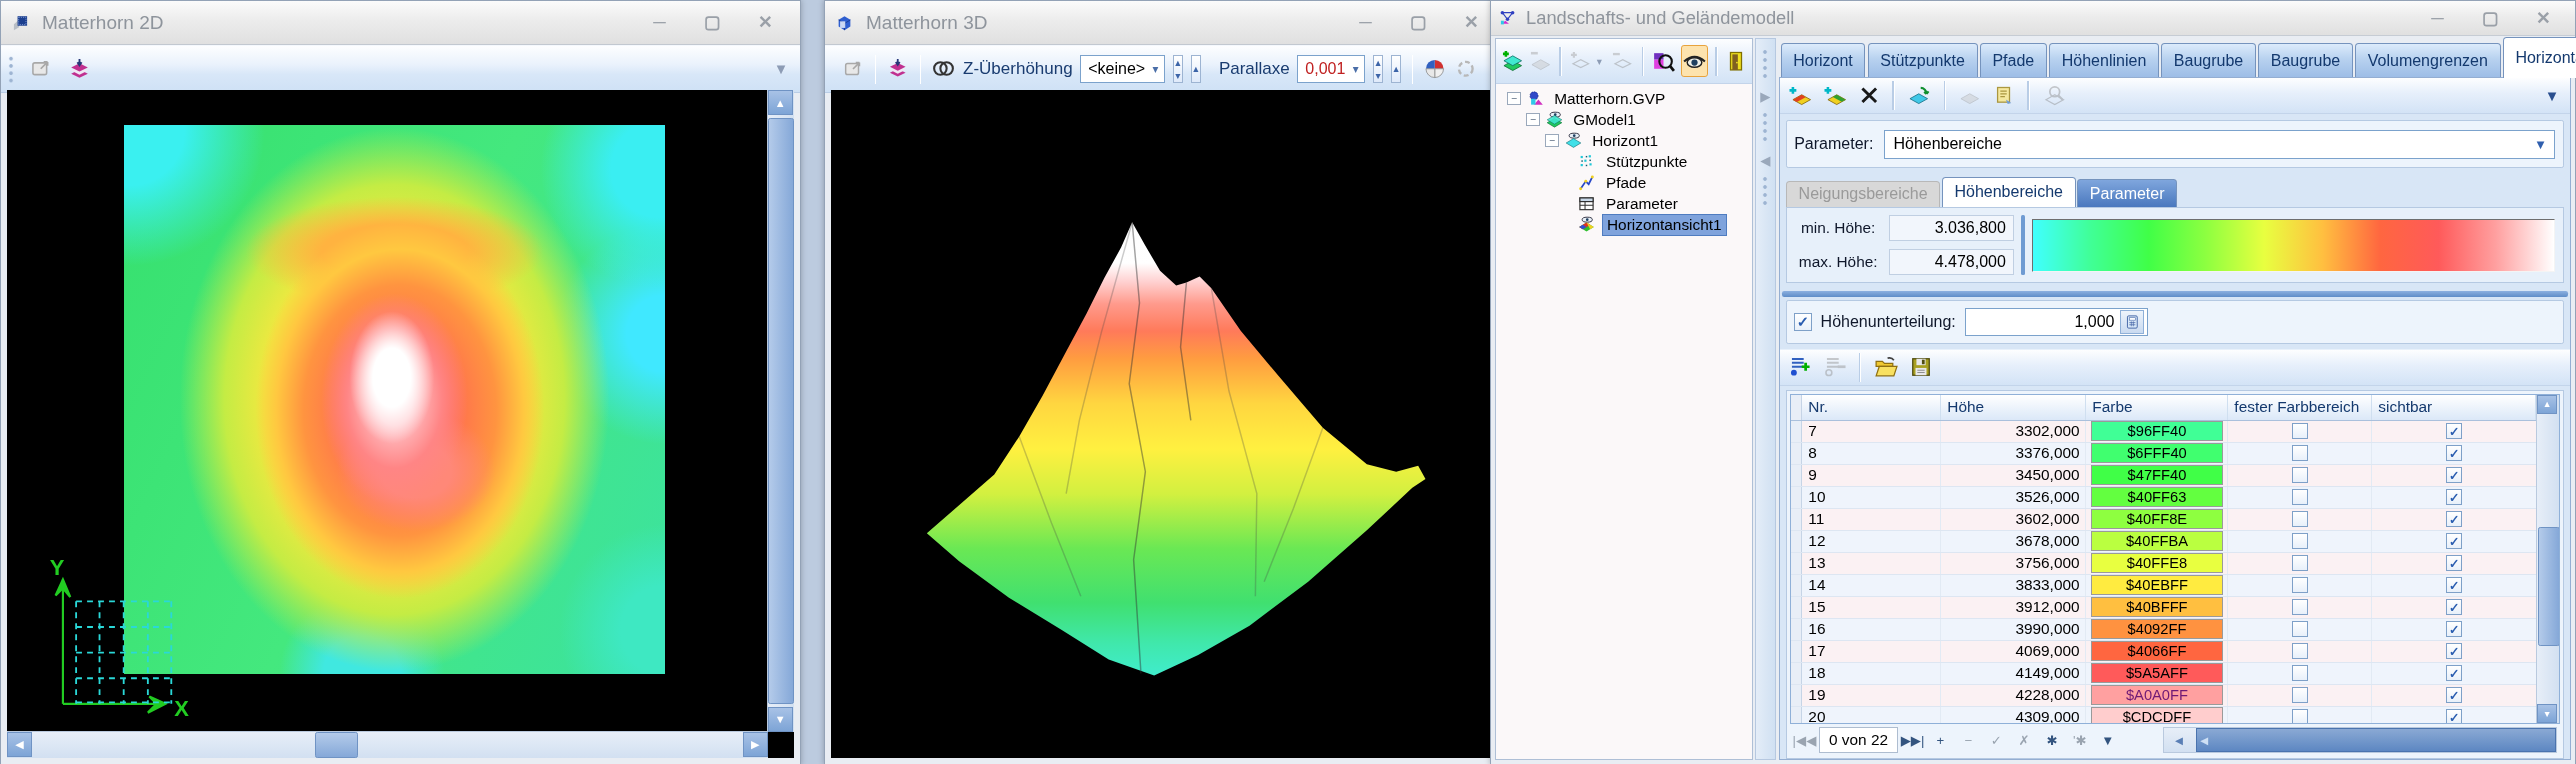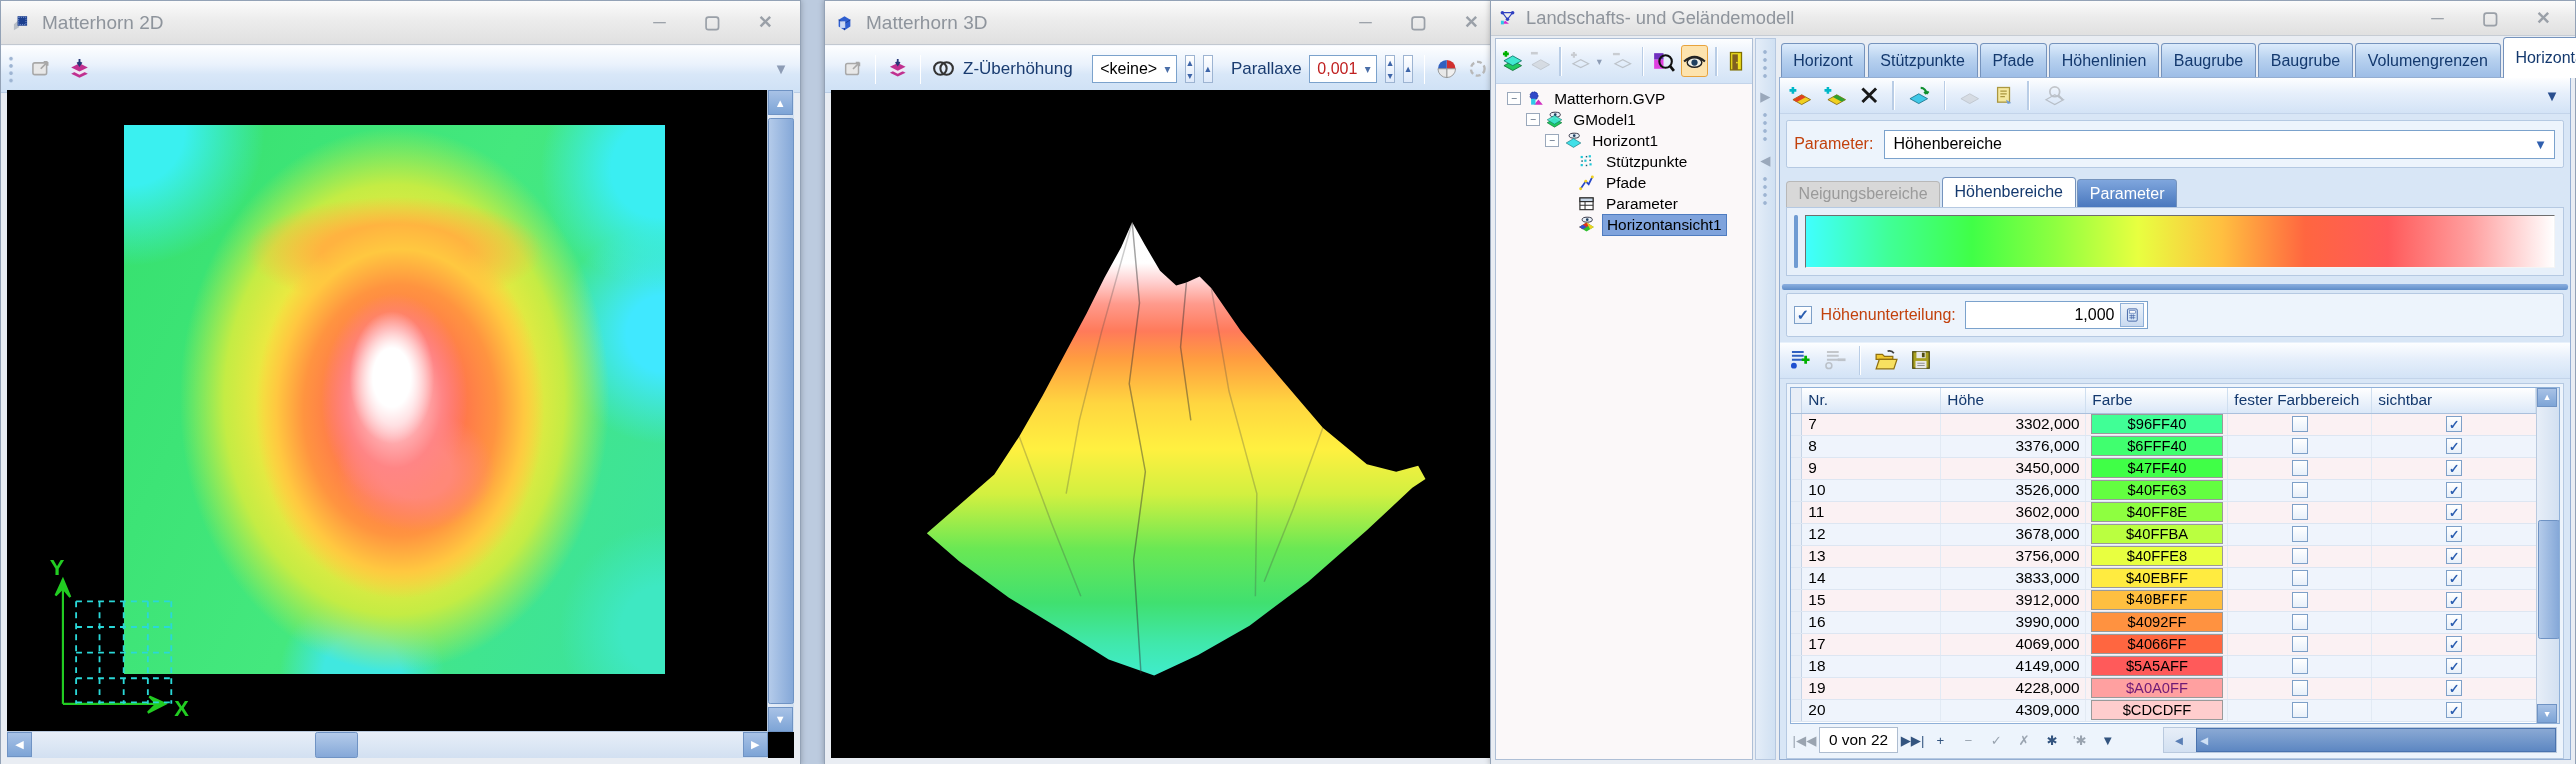--- a/index.html
+++ b/index.html
@@ -64,21 +64,21 @@
   .sgrip{width:5.9px;height:34px;background-image:radial-gradient(circle 1.8px,#9db4d2 1.5px,transparent 2.2px);background-size:5.9px 8px;background-repeat:repeat-y;}
   .sarr{color:#9aa8bb;font-size:13.2px;}
   .rightpanel{position:absolute;left:288px;right:4.4px;top:34px;bottom:4.4px;}
   .tabstrip{height:43px;display:flex;align-items:flex-end;padding-left:1.5px;}
   .tab{height:34px;display:flex;align-items:center;padding:0 11.7px;margin-right:2.2px;font-size:16px;color:#14396e;background:linear-gradient(#dcebfb,#b7d1ef 45%,#9cbce6);border:0.7px solid #7593bd;border-bottom:none;border-radius:3.7px 3.7px 0 0;white-space:nowrap;}
   .tab.active{height:40px;background:#fff;font-size:16px;color:#14396e;position:relative;z-index:2;}
   .content{position:absolute;left:0;right:0;top:42px;bottom:0;border:0.7px solid #94aed2;background:#d8e6f6;box-sizing:border-box;display:flex;flex-direction:column;z-index:1;}
   .toolbar2{height:35px;display:flex;align-items:center;gap:5.9px;padding:0 5.9px;background:linear-gradient(#fdfeff,#e6effb 45%,#d3e3f6);border-bottom:0.7px solid #c3d4ea;}
   .gbox{margin:5.9px 5.9px 0 5.9px;border:0.7px solid #b5c9e2;background:#edf4fc;border-radius:2.2px;}
   .paramrow{display:flex;align-items:center;gap:10.3px;padding:8.8px 7.3px;}
-  .flabel{font-size:16px;color:#c2410c;white-space:nowrap;text-align:center;}
+  .flabel{font-size:16px;color:#0f172a;white-space:nowrap;text-align:center;}
   .combo{height:29px;background:#fff;border:0.7px solid #7ba2cc;display:flex;align-items:center;flex:1;box-sizing:border-box;}
   .combo .val{font-size:16px;color:#000;padding:0 8.8px;flex:1;}
   .combo .dd{color:#2f5fae;font-size:13.2px;padding-right:7.3px;}
   .subtabs{display:flex;align-items:flex-end;margin:7.3px 5.9px 0 5.9px;height:31px;}
   .subtab{height:28px;display:flex;align-items:center;padding:0 11.7px;margin-right:1.5px;font-size:16px;border-radius:3.7px 3.7px 0 0;border:0.7px solid #7593bd;border-bottom:none;}
   .subtab.disabled{background:#d8d8d8;color:#9a9a9a;border-color:#b8b8b8;height:25px;}
   .subtab.active{background:#fff;color:#14396e;height:29px;position:relative;z-index:2;}
   .subtab.normal{background:linear-gradient(#7fa6dd,#4a78be);color:#fff;height:26.4px;}
   .rangebox{margin:0 5.9px;border:0.7px solid #b5c9e2;background:#e7f0fa;padding:7.3px;display:flex;gap:7.3px;align-items:center;position:relative;z-index:1;}
   .mmcol{display:flex;flex-direction:column;gap:7.3px;width:220px;flex:0 0 auto;}
@@ -216,21 +216,21 @@
           <path d="M4 10 l8-4 8 4-8 4z" fill="#c03090"></path>
           <path d="M12 2 v5 M10 5 l2 3 2-3" stroke="#283878" stroke-width="1.8" fill="none"></path>
         </svg>
       </span>
     <span class="sep"></span>
     <span><svg width="25" height="25" viewBox="0 0 24 24">
           <circle cx="9" cy="12" r="6" fill="none" stroke="#333" stroke-width="2"></circle>
           <circle cx="15" cy="12" r="6" fill="none" stroke="#333" stroke-width="2"></circle>
         </svg></span>
     <span class="tlabel2">Z-Überhöhung</span>
-    <span class="combo2" style="width:110px;margin-left:12px;">
+    <span class="combo2" style="width:110px;">
       <span class="val">&lt;keine&gt;</span>
       <span class="dd">▾</span>
     </span>
     <span class="spin">
         <span>▲</span>
         <span>▼</span>
       </span>
     <span class="minibtn">▲</span>
     <span class="tlabel2" style="margin-left:10.3px;">Parallaxe</span>
     <span class="combo2" style="width:117px;">
@@ -531,20 +531,30 @@
         </span>
       </div>
 
       <div class="subtabs">
           <div class="subtab disabled">Neigungsbereiche</div>
           <div class="subtab active">Höhenbereiche</div>
           <div class="subtab normal">Parameter</div>
         </div>
 
       <div class="rangebox">
+        <div class="mmcol">
+          <div class="mmrow">
+            <span class="flabel" style="width:88px;font-size:15.4px;">min. Höhe:</span>
+            <span class="fbox">3.036,800</span>
+          </div>
+          <div class="mmrow">
+            <span class="flabel" style="width:88px;font-size:15.4px;">max. Höhe:</span>
+            <span class="fbox">4.478,000</span>
+          </div>
+        </div>
         <div class="vline"></div>
         <div class="ramp" style="background: linear-gradient(90deg, rgb(64, 255, 255) 0%, rgb(64, 255, 150) 11.1%, rgb(64, 255, 71) 22.2%, rgb(142, 255, 64) 33.3%, rgb(232, 255, 64) 44.4%, rgb(255, 191, 64) 55.6%, rgb(255, 102, 64) 66.7%, rgb(255, 90, 90) 77.8%, rgb(255, 160, 160) 88.9%, rgb(255, 255, 255) 100%);"></div>
       </div>
 
       <div class="bluerule"></div>
 
       <div class="gbox cbrow" style="margin-top:1.5px;">
         <span class="cbx checked">✓</span>
         <span class="flabel">Höhenunterteilung:</span>
         <span class="numbox">
@@ -747,21 +757,21 @@
                     <div style="margin: 0px auto;">
                       <span class="cbx small checked">✓</span>
                     </div>
                   </div>
                 </div>
                 <div class="trow odd">
                   <div class="rowsel"></div>
                   <div class="td c0">15</div>
                   <div class="td c1 right">3912,000</div>
                   <div class="td c2" style="padding: 0px 2.9px;">
-                    <span class="swatch" style="background: rgb(255, 191, 64); color: rgb(0, 0, 0); font-family: Liberation Mono, monospace;">$40BFFF</span>
+                    <span class="swatch" style="background: rgb(255, 191, 64); color: rgb(0, 0, 0);">$40BFFF</span>
                   </div>
                   <div class="td c3 center">
                     <div style="margin: 0px auto;">
                       <span class="cbx small"></span>
                     </div>
                   </div>
                   <div class="td c4 center" style="border-right: none;">
                     <div style="margin: 0px auto;">
                       <span class="cbx small checked">✓</span>
                     </div>

